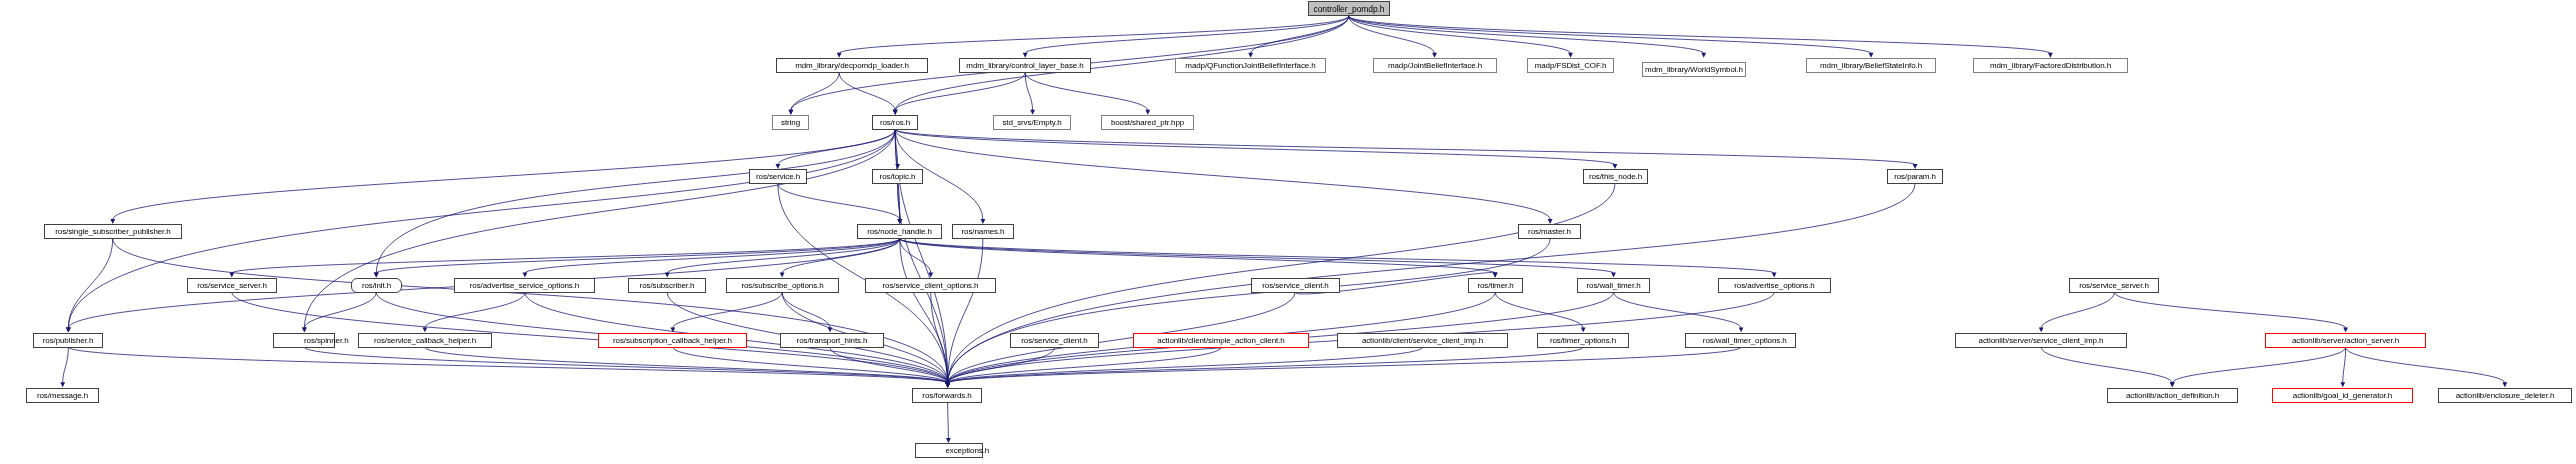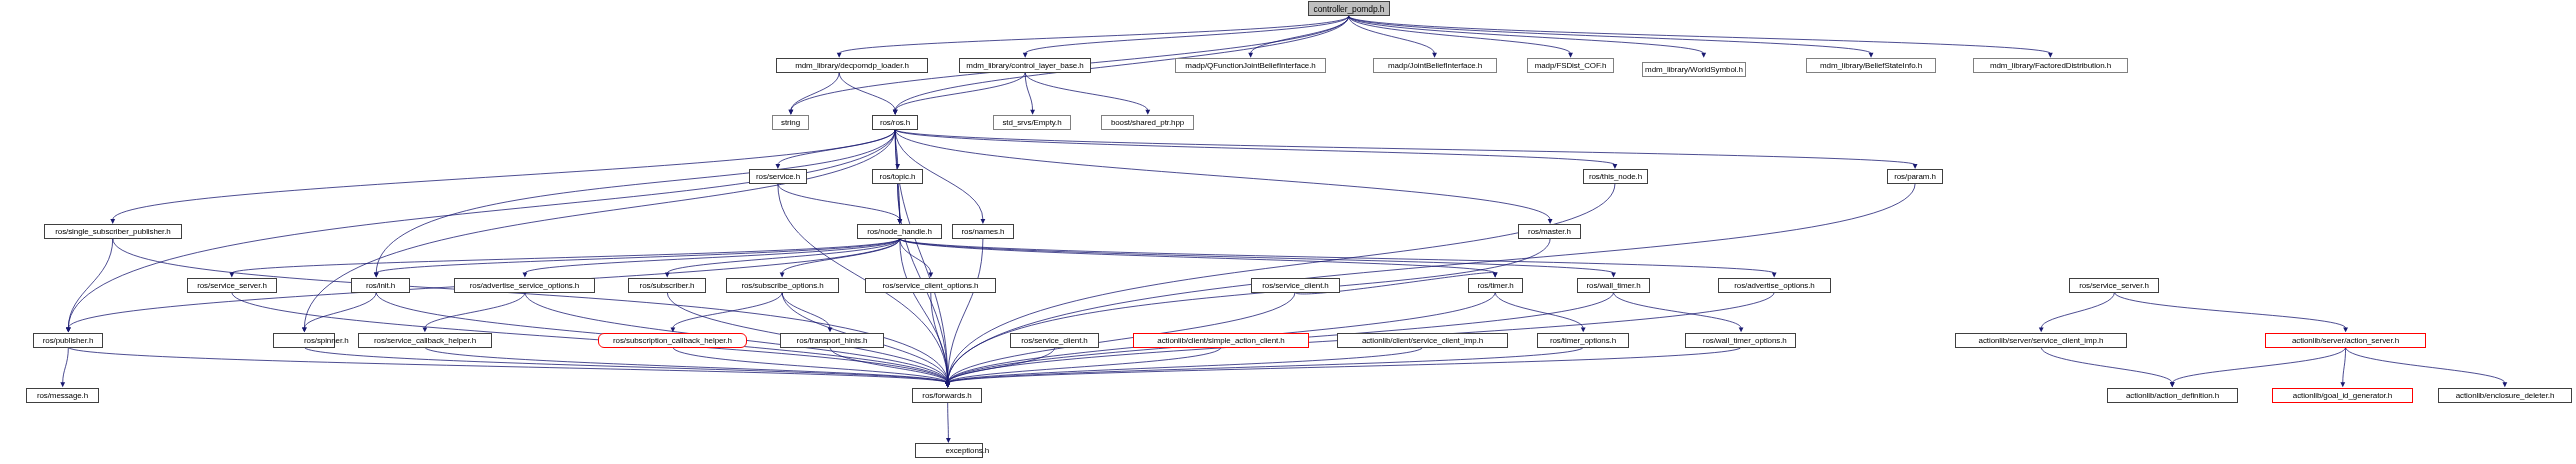--- a/index.html
+++ b/index.html
@@ -224,34 +224,34 @@
       <div class="node " style="left: 1101px; top: 115px; width: 93px;">boost/shared_ptr.hpp</div>
       <div class="node dark" style="left: 749px; top: 169px; width: 58px;">ros/service.h</div>
       <div class="node dark" style="left: 872px; top: 169px; width: 51px;">ros/topic.h</div>
       <div class="node dark" style="left: 1583px; top: 169px; width: 65px;">ros/this_node.h</div>
       <div class="node dark" style="left: 1887px; top: 169px; width: 56px;">ros/param.h</div>
       <div class="node dark" style="left: 44px; top: 224px; width: 138px;">ros/single_subscriber_publisher.h</div>
       <div class="node dark" style="left: 857px; top: 224px; width: 85px;">ros/node_handle.h</div>
       <div class="node dark" style="left: 952px; top: 224px; width: 62px;">ros/names.h</div>
       <div class="node dark" style="left: 1518px; top: 224px; width: 63px;">ros/master.h</div>
       <div class="node dark" style="left: 187px; top: 278px; width: 90px;">ros/service_server.h</div>
-      <div class="node dark" style="left: 351px; top: 278px; width: 59px;">ros/init.h</div>
+      <div class="node dark" style="left: 351px; top: 278px; width: 51px; border-radius: 6px;">ros/init.h</div>
       <div class="node dark" style="left: 454px; top: 278px; width: 141px;">ros/advertise_service_options.h</div>
       <div class="node dark" style="left: 628px; top: 278px; width: 78px;">ros/subscriber.h</div>
       <div class="node dark" style="left: 726px; top: 278px; width: 113px;">ros/subscribe_options.h</div>
       <div class="node dark" style="left: 865px; top: 278px; width: 131px;">ros/service_client_options.h</div>
       <div class="node dark" style="left: 1251px; top: 278px; width: 89px;">ros/service_client.h</div>
       <div class="node dark" style="left: 1468px; top: 278px; width: 55px;">ros/timer.h</div>
       <div class="node dark" style="left: 1577px; top: 278px; width: 73px;">ros/wall_timer.h</div>
       <div class="node dark" style="left: 1718px; top: 278px; width: 113px;">ros/advertise_options.h</div>
       <div class="node dark" style="left: 2069px; top: 278px; width: 90px;">ros/service_server.h</div>
       <div class="node dark" style="left: 33px; top: 333px; width: 70px;">ros/publisher.h</div>
       <div class="node dark" style="left: 273px; top: 333px; width: 62px; padding-left: 48px;">ros/spinner.h</div>
       <div class="node dark" style="left: 358px; top: 333px; width: 134px;">ros/service_callback_helper.h</div>
-      <div class="node red" style="left: 598px; top: 333px; width: 149px; border-radius: 6px;">ros/subscription_callback_helper.h</div>
+      <div class="node red" style="left: 598px; top: 333px; width: 149px;">ros/subscription_callback_helper.h</div>
       <div class="node dark" style="left: 780px; top: 333px; width: 104px;">ros/transport_hints.h</div>
       <div class="node dark" style="left: 1010px; top: 333px; width: 89px;">ros/service_client.h</div>
       <div class="node red" style="left: 1133px; top: 333px; width: 176px;">actionlib/client/simple_action_client.h</div>
       <div class="node dark" style="left: 1337px; top: 333px; width: 171px;">actionlib/client/service_client_imp.h</div>
       <div class="node dark" style="left: 1537px; top: 333px; width: 92px;">ros/timer_options.h</div>
       <div class="node dark" style="left: 1685px; top: 333px; width: 111px; padding-left: 12px;">ros/wall_timer_options.h</div>
       <div class="node dark" style="left: 1955px; top: 333px; width: 172px;">actionlib/server/service_client_imp.h</div>
       <div class="node red" style="left: 2265px; top: 333px; width: 161px;">actionlib/server/action_server.h</div>
       <div class="node dark" style="left: 26px; top: 388px; width: 73px;">ros/message.h</div>
       <div class="node dark" style="left: 912px; top: 388px; width: 70px;">ros/forwards.h</div>

